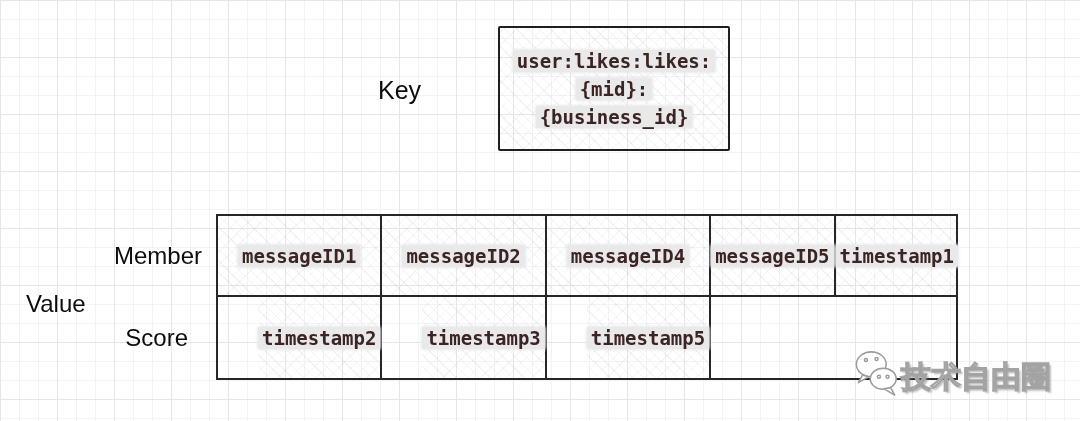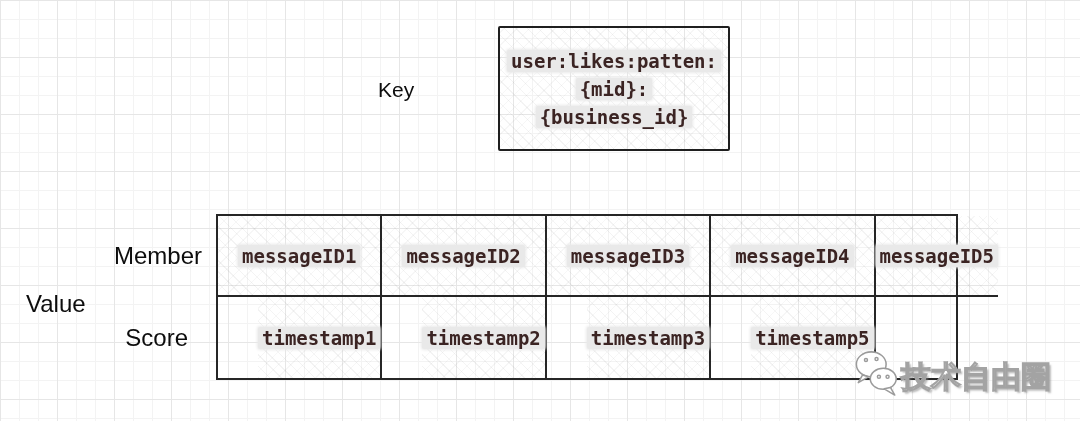--- a/index.html
+++ b/index.html
@@ -34,21 +34,21 @@
     border-radius: 2px;
   }
   .plain-label {
     position: absolute;
     color: #0d0d0d;
     font-size: 24px;
     font-weight: 500;
     line-height: 26px;
     white-space: nowrap;
   }
-  .key-label { left: 378px; top: 77px; font-size: 21px; }
+  .key-label { left: 378px; top: 77px; font-size: 25px; }
   .key-box {
     position: absolute; left: 498px; top: 26px;
     width: 232px; height: 125px;
     box-sizing: border-box;
     border: 2px solid #1f1f1f;
     border-radius: 2px;
     display: flex; flex-direction: column;
     align-items: center; justify-content: center;
     gap: 6px;
   }
@@ -91,40 +91,37 @@
   }
 </style>
 </head>
 <body>
 
 <div class="stage">
 
   <div class="plain-label key-label">Key</div>
 
   <div class="key-box hatch">
-    <span class="mono hl">user:likes:patten:</span>
+    <span class="mono hl">user:likes:likes:</span>
     <span class="mono hl">{mid}:</span>
     <span class="mono hl">{business_id}</span>
   </div>
 
   <div class="plain-label value-label">Value</div>
 
   <div class="plain-label score-label">Score</div>
 
   <div class="plain-label member-label">Member</div>
 
   <div class="ztable">
     <div class="cell hatch">
         <span class="mono hl">messageID1</span>
       </div>
     <div class="cell hatch">
         <span class="mono hl">messageID2</span>
-      </div>
-    <div class="cell hatch">
-        <span class="mono hl">messageID3</span>
       </div>
     <div class="cell hatch">
         <span class="mono hl">messageID4</span>
       </div>
     <div class="cell hatch">
         <span class="mono hl">messageID5</span>
       </div>
     <div class="cell hatch">
         <span class="mono hl">timestamp1</span>
       </div>

